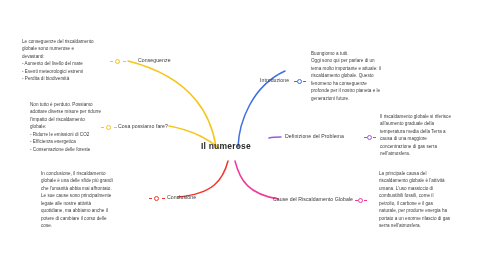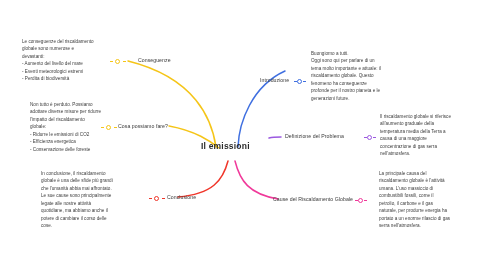--- a/index.html
+++ b/index.html
@@ -66,21 +66,21 @@
 
     <path d="M 238 147 C 239 122 252 86 285 71" fill="none" stroke="#3f6fe0" stroke-width="1.5" stroke-linecap="round"></path>
 
     <path d="M 269 138 C 273 137 277 137 281 137" fill="none" stroke="#9b59e0" stroke-width="1.5" stroke-linecap="round"></path>
 
     <path d="M 228 161 C 223 180 213 194 178 197" fill="none" stroke="#f0362a" stroke-width="1.5" stroke-linecap="round"></path>
 
     <path d="M 235 161 C 240 181 249 194 278 199" fill="none" stroke="#f0399a" stroke-width="1.5" stroke-linecap="round"></path>
   </svg>
 
-  <div class="center-node">Il emissioni</div>
+  <div class="center-node">Il numerose</div>
 
   <div class="node-label" style="left:138px;top:57px;">Conseguenze</div>
   <div class="tick" style="left:123px;top:61px;background:#f5c518;"></div>
   <div class="ring" style="left:115px;top:58.5px;border:1.2px solid #f5c518;"></div>
   <div class="tick" style="left:110px;top:61px;background:#f5c518;"></div>
   <div class="para" style="left:22px;top:38px;width:110px;">
     <span class="ln">Le conseguenze del riscaldamento</span>
     <span class="ln">globale sono numerose e</span>
     <span class="ln">devastanti:</span>
     <span class="ln">- Aumento del livello del mare</span>

